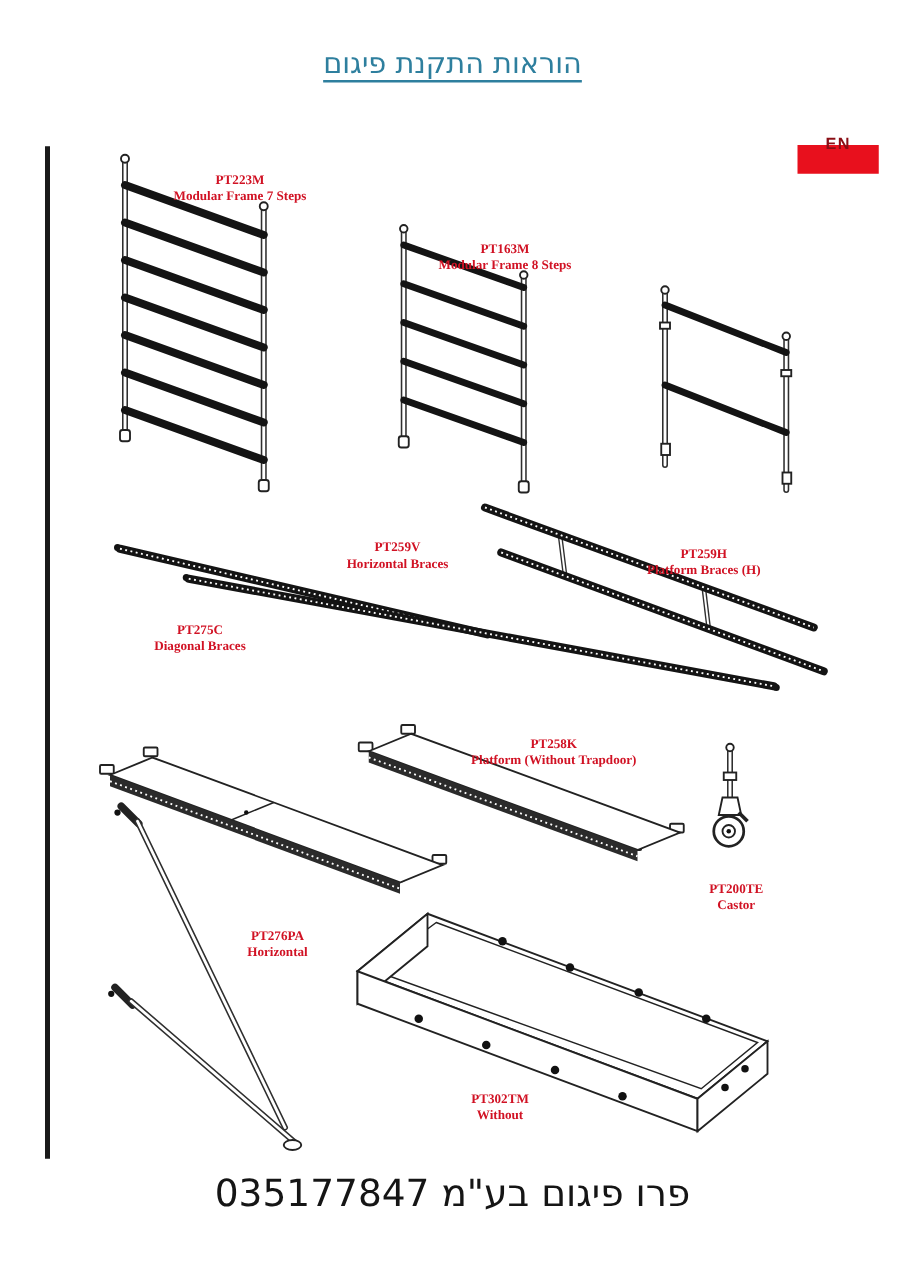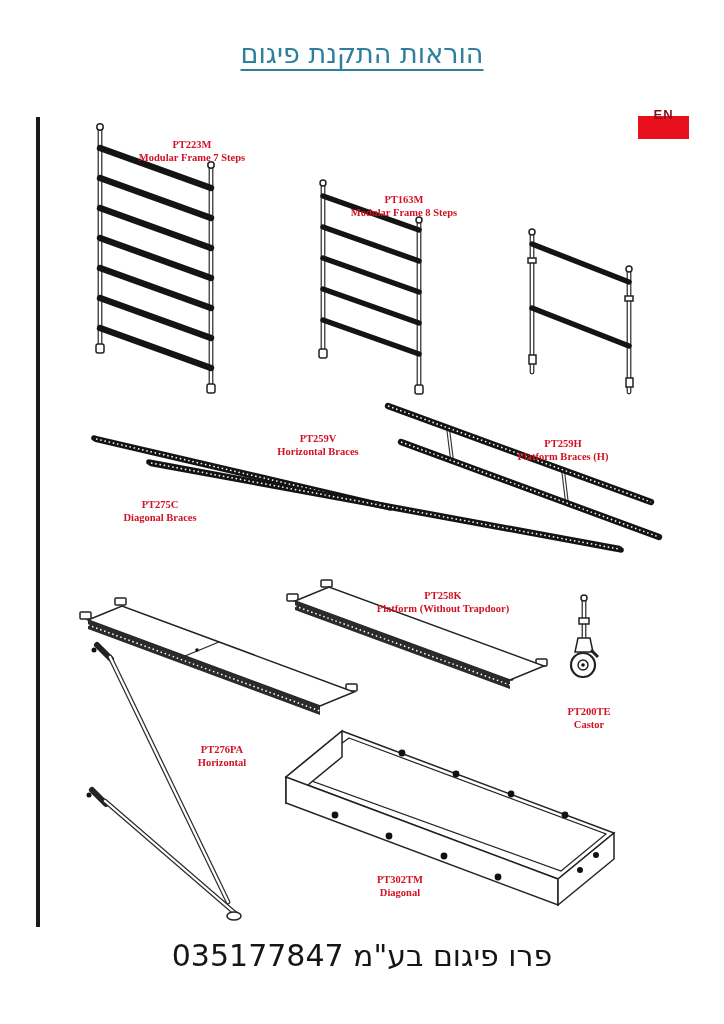--- a/index.html
+++ b/index.html
@@ -15,31 +15,32 @@
     width:724px;height:1024px;
     background:#ffffff;
     overflow:hidden;
     font-family:"Liberation Sans", sans-serif;
     border-bottom:2px solid #e9e9e9;
   }
   .doc-title{
     position:absolute;
     top:38px;left:0;width:724px;
     text-align:center;
-    font-size:27px;
+    font-size:23px;
     color:var(--title-teal);
     text-decoration:underline;
     text-underline-offset:6px;
     font-family:"DejaVu Sans", sans-serif;
   }
   .en-badge{
     position:absolute;
     left:638px;top:116px;
     width:51px;height:23px;
     background:var(--badge-red);
+    padding-left:14px;
   }
   .en-badge .en-text{
     position:absolute;
     top:-9px;left:0;width:100%;
     text-align:center;
     font-weight:bold;
     font-size:13px;
     letter-spacing:1px;
     color:var(--badge-text);
   }
@@ -263,18 +264,18 @@
   <div class="part-label" style="left:539px;top:690px;width:100px">
     <div>PT200TE</div>
     <div>Castor</div>
   </div>
   <div class="part-label" style="left:162px;top:728px;width:120px">
     <div>PT276PA</div>
     <div>Horizontal</div>
   </div>
   <div class="part-label" style="left:340px;top:858px;width:120px">
     <div>PT302TM</div>
-    <div>Diagonal</div>
+    <div>Without</div>
   </div>
 
   <div class="footer-text" dir="rtl">פרו פיגום בע"מ 035177847</div>
 
 </div>
 
 </body></html>

